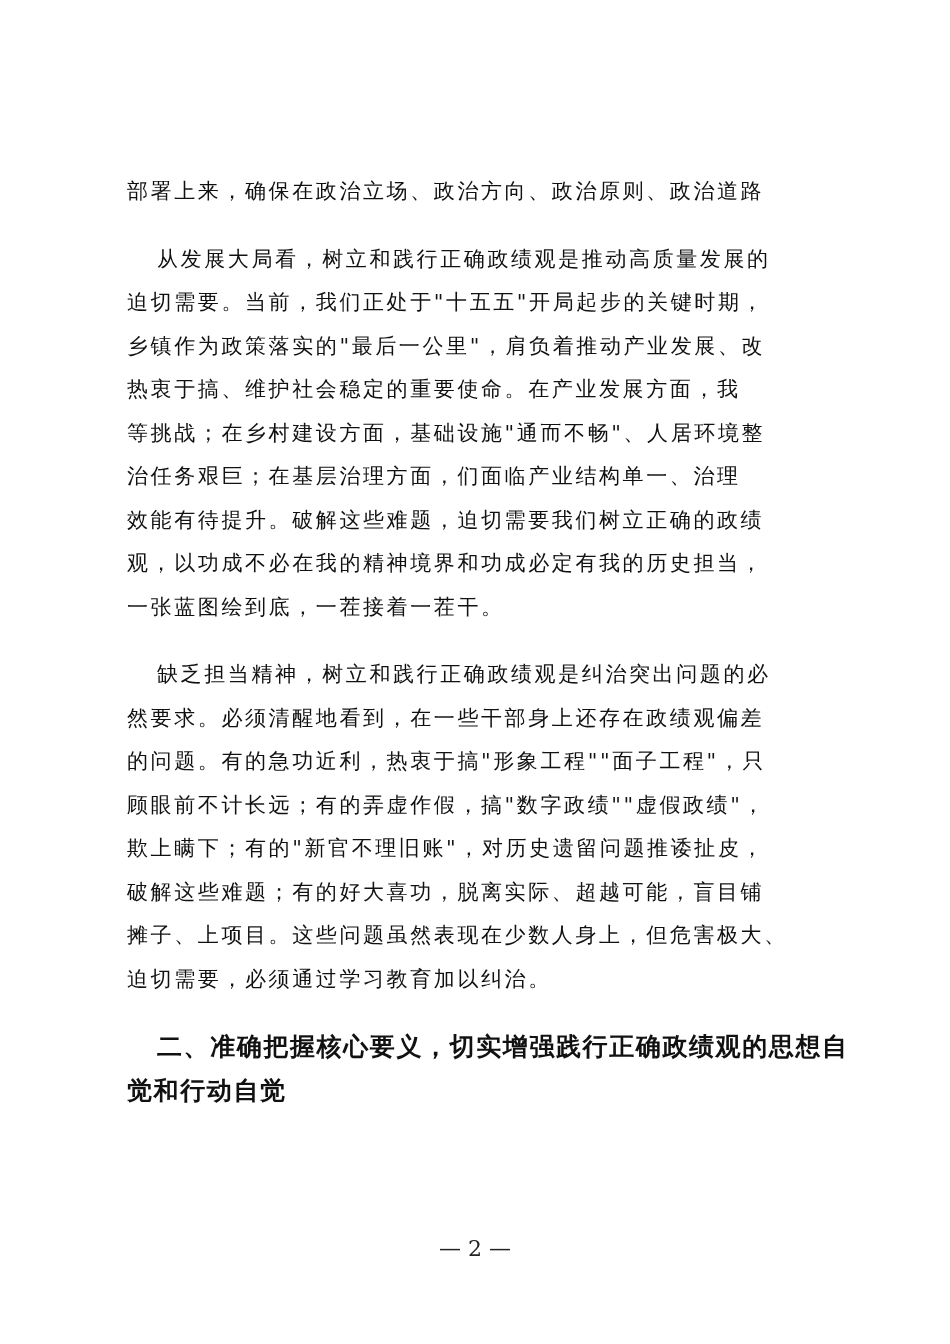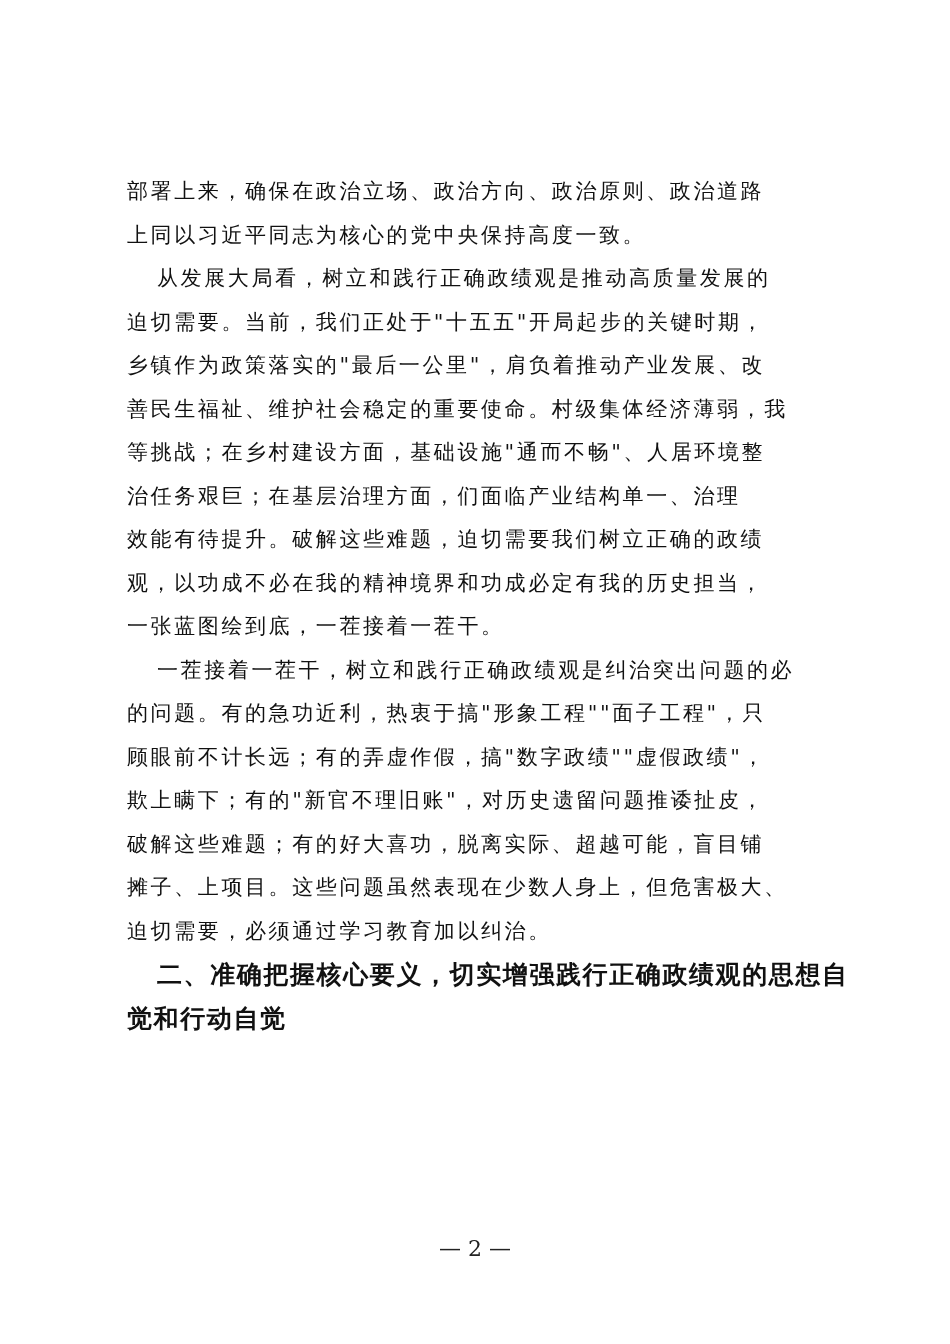--- a/index.html
+++ b/index.html
@@ -8,21 +8,21 @@
   .content { position: absolute; left: 127px; top: 170px; width: 700px; }
   .line {
     font-family: "DejaVu Serif", "Liberation Serif", serif;
     font-size: 21px;
     line-height: 43.5px;
     height: 43.5px;
     color: #111111;
     white-space: nowrap;
     letter-spacing: 2.6px;
   }
-  .indent { padding-left: 30px; }
+  .indent { padding-left: 30px; margin-top: 24px; }
   .heading {
     font-family: "DejaVu Sans", "Liberation Sans", sans-serif;
     font-weight: bold;
     font-size: 25px;
     line-height: 43.5px;
     height: 43.5px;
     color: #111111;
     white-space: nowrap;
     letter-spacing: 1.6px;
   }
@@ -33,37 +33,37 @@
   }
 </style>
 </head>
 <body>
 
 <div class="page">
   <div class="content">
 
     <div>
       <div class="line">部署上来，确保在政治立场、政治方向、政治原则、政治道路</div>
-      <div class="line">上同以习近平同志为核心的党中央保持高度一致。</div>
     </div>
 
     <div>
       <div class="line indent">从发展大局看，树立和践行正确政绩观是推动高质量发展的</div>
       <div class="line">迫切需要。当前，我们正处于"十五五"开局起步的关键时期，</div>
       <div class="line">乡镇作为政策落实的"最后一公里"，肩负着推动产业发展、改</div>
-      <div class="line">善民生福祉、维护社会稳定的重要使命。村级集体经济薄弱，我</div>
+      <div class="line">热衷于搞、维护社会稳定的重要使命。在产业发展方面，我</div>
       <div class="line">等挑战；在乡村建设方面，基础设施"通而不畅"、人居环境整</div>
       <div class="line">治任务艰巨；在基层治理方面，们面临产业结构单一、治理</div>
       <div class="line">效能有待提升。破解这些难题，迫切需要我们树立正确的政绩</div>
       <div class="line">观，以功成不必在我的精神境界和功成必定有我的历史担当，</div>
       <div class="line">一张蓝图绘到底，一茬接着一茬干。</div>
     </div>
 
     <div>
-      <div class="line indent">一茬接着一茬干，树立和践行正确政绩观是纠治突出问题的必</div>
+      <div class="line indent">缺乏担当精神，树立和践行正确政绩观是纠治突出问题的必</div>
+      <div class="line">然要求。必须清醒地看到，在一些干部身上还存在政绩观偏差</div>
       <div class="line">的问题。有的急功近利，热衷于搞"形象工程""面子工程"，只</div>
       <div class="line">顾眼前不计长远；有的弄虚作假，搞"数字政绩""虚假政绩"，</div>
       <div class="line">欺上瞒下；有的"新官不理旧账"，对历史遗留问题推诿扯皮，</div>
       <div class="line">破解这些难题；有的好大喜功，脱离实际、超越可能，盲目铺</div>
       <div class="line">摊子、上项目。这些问题虽然表现在少数人身上，但危害极大、</div>
       <div class="line">迫切需要，必须通过学习教育加以纠治。</div>
     </div>
 
     <div>
       <div class="heading indent">二、准确把握核心要义，切实增强践行正确政绩观的思想自</div>

